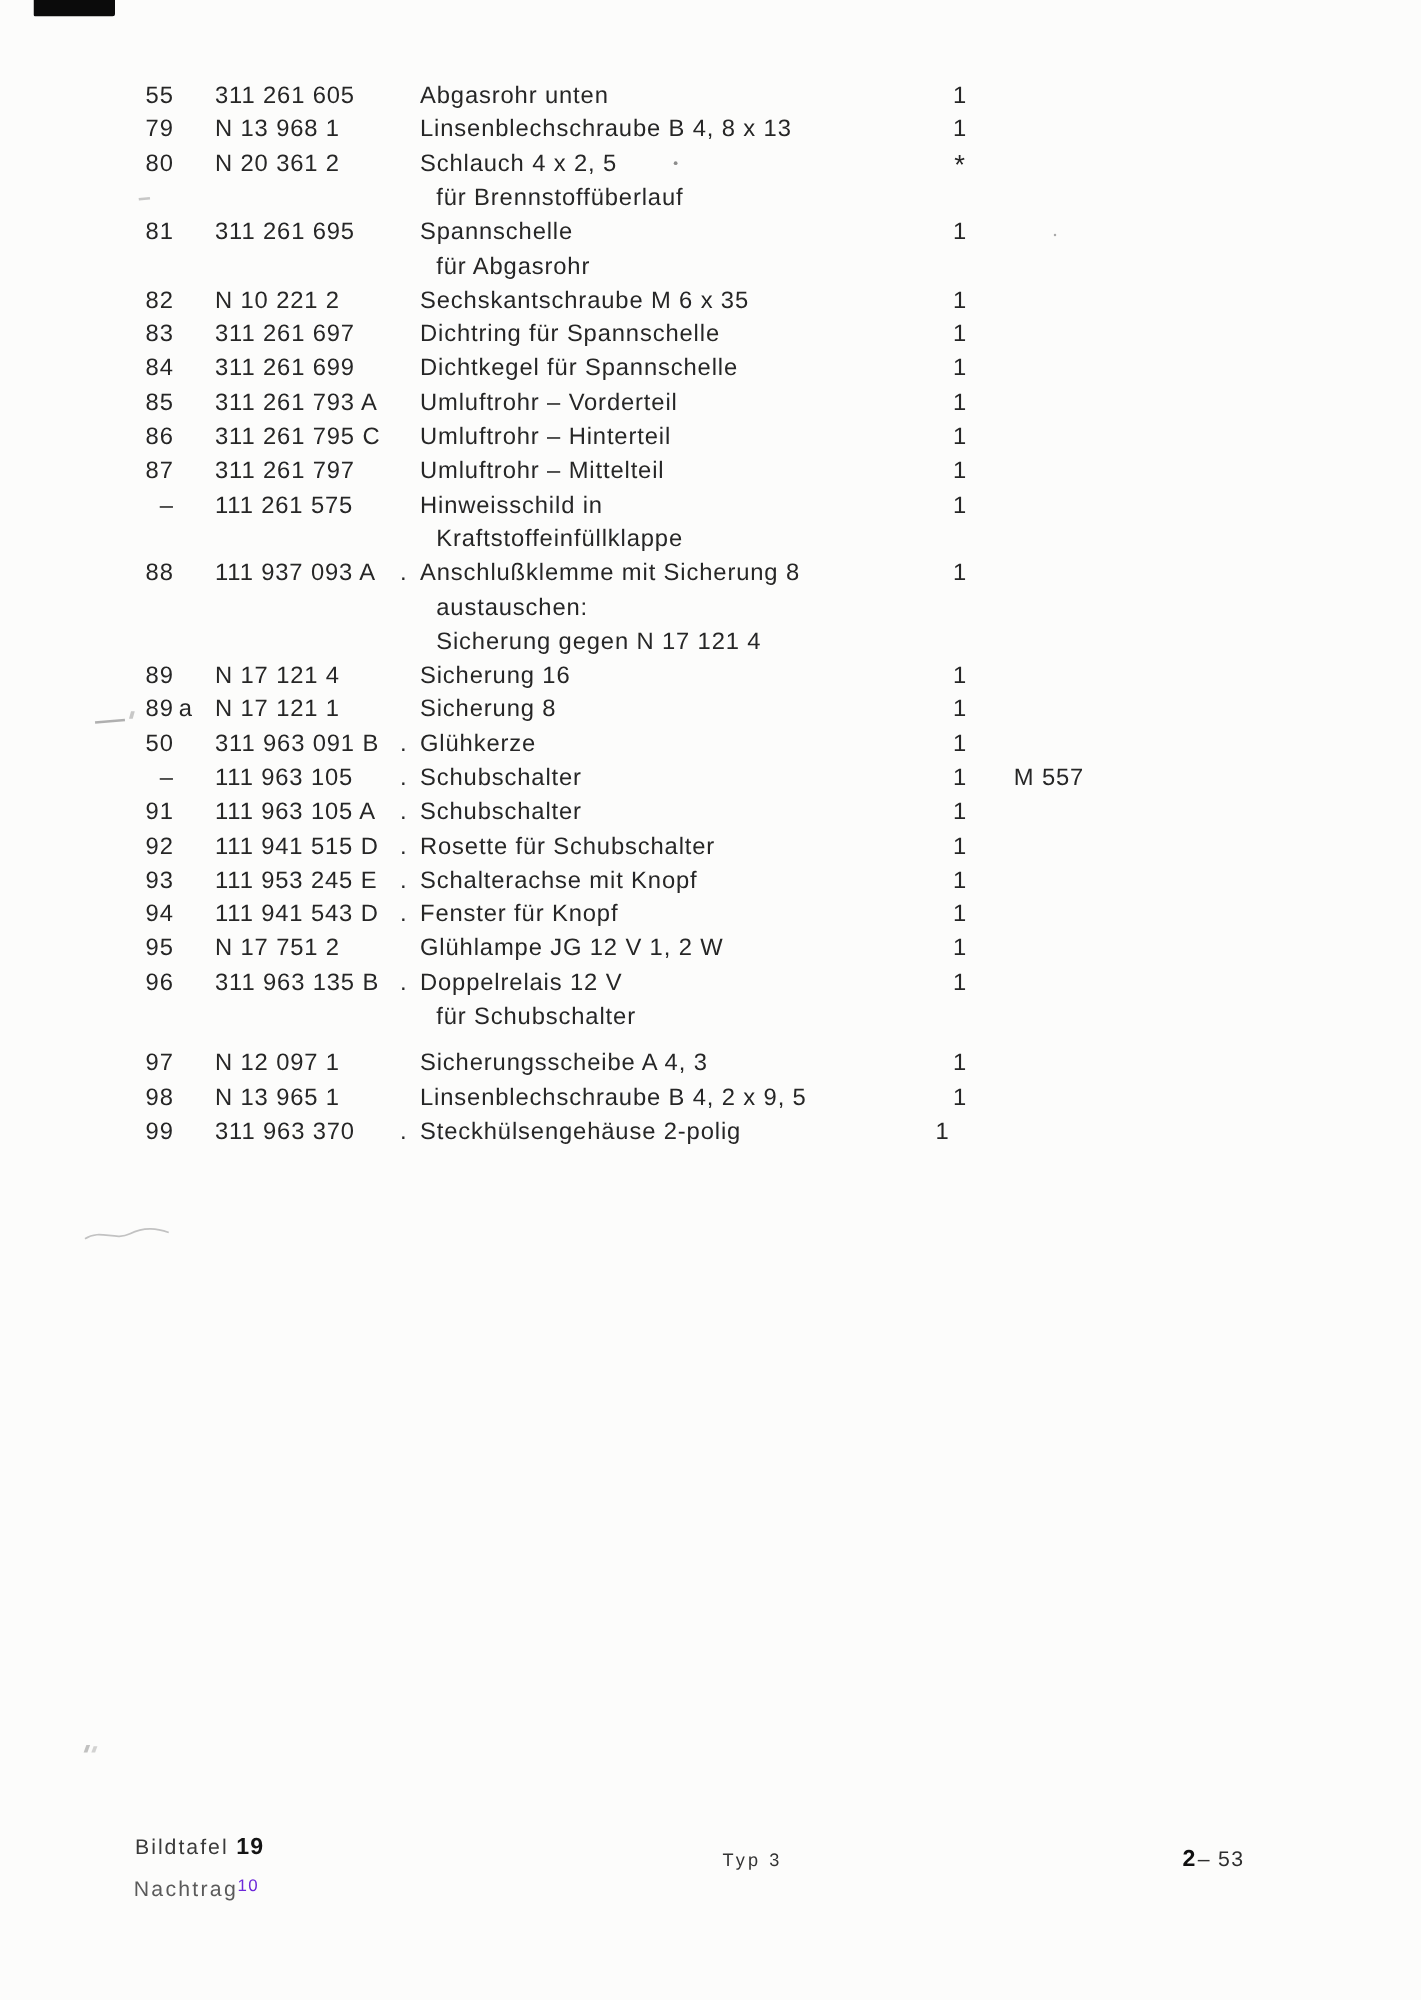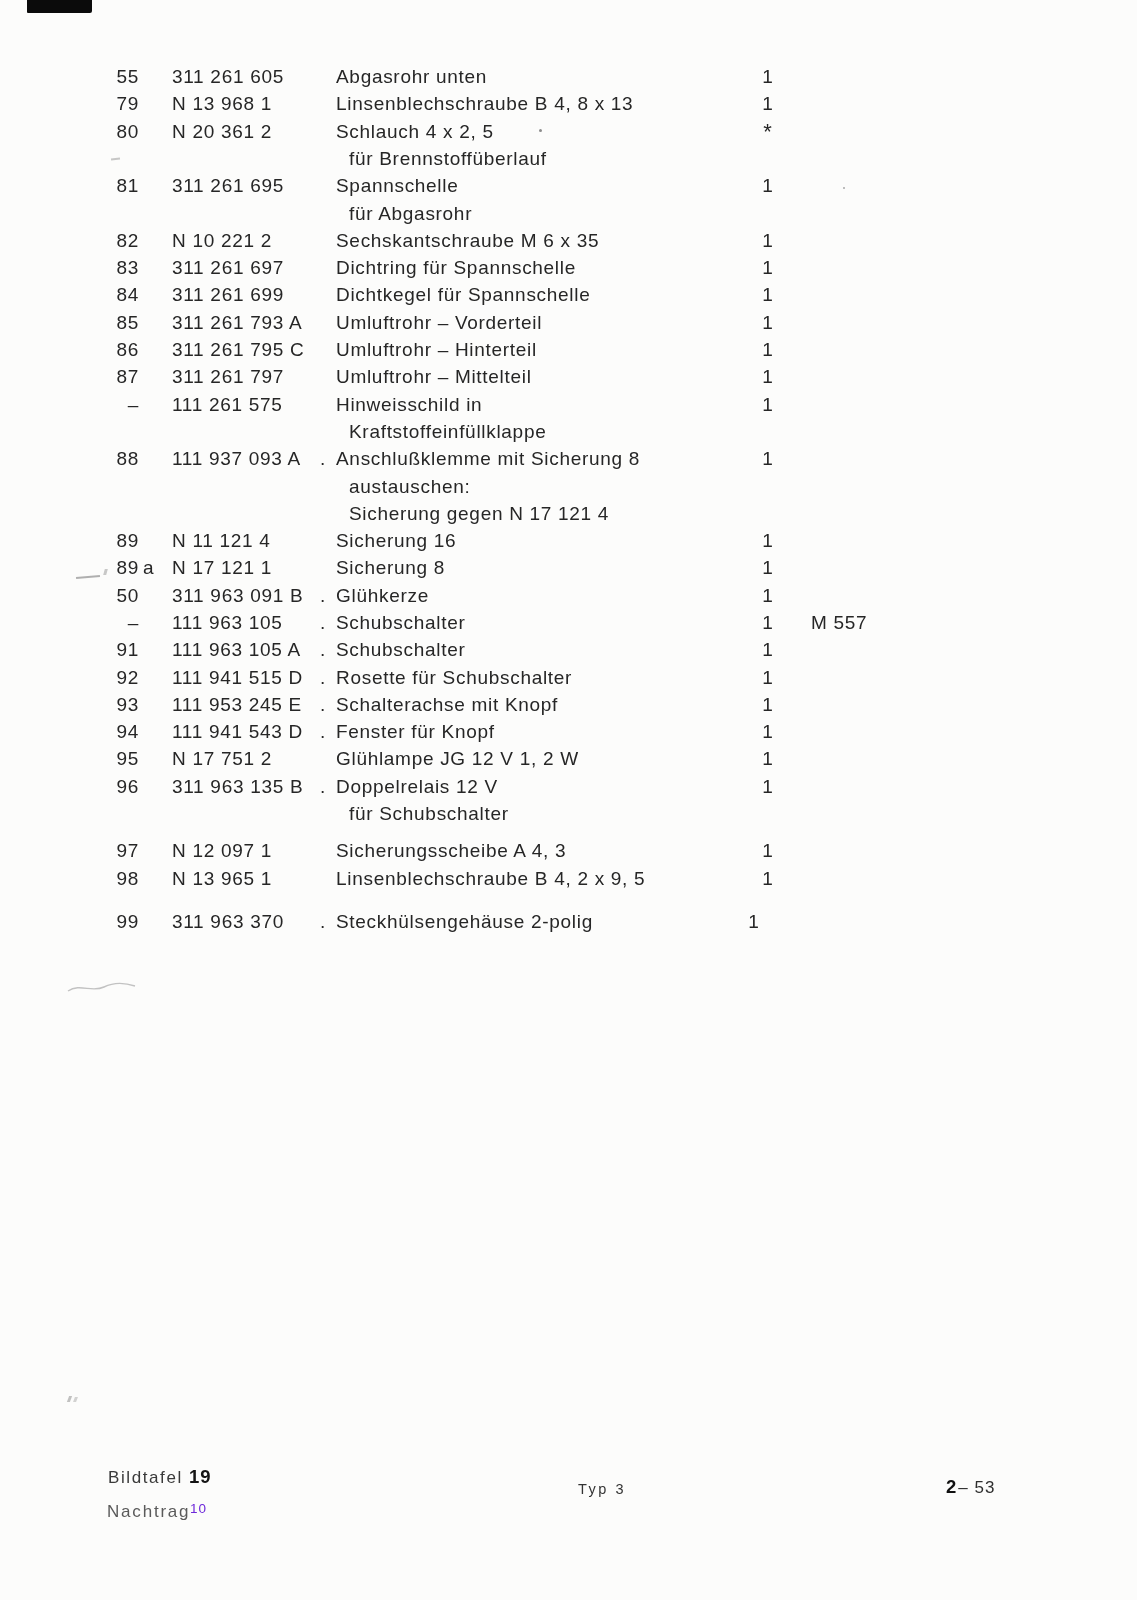--- a/index.html
+++ b/index.html
@@ -147,21 +147,21 @@
         <span class="qty">1</span>
       </div>
       <div class="line" style="top: 473px;">
         <span class="cont">austauschen:</span>
       </div>
       <div class="line" style="top: 500px;">
         <span class="cont">Sicherung gegen N 17 121 4</span>
       </div>
       <div class="line" style="top: 527px;">
         <span class="pos">89</span>
-        <span class="part">N 11 121 4</span>
+        <span class="part">N 17 121 4</span>
         <span class="desc">Sicherung 16</span>
         <span class="qty">1</span>
       </div>
       <div class="line" style="top: 554px;">
         <span class="pos">89</span>
         <span class="pos-suffix">a</span>
         <span class="part">N 17 121 1</span>
         <span class="desc">Sicherung 8</span>
         <span class="qty">1</span>
       </div>
@@ -229,21 +229,21 @@
         <span class="part">N 12 097 1</span>
         <span class="desc">Sicherungsscheibe A 4, 3</span>
         <span class="qty">1</span>
       </div>
       <div class="line" style="top: 865px;">
         <span class="pos">98</span>
         <span class="part">N 13 965 1</span>
         <span class="desc">Linsenblechschraube B 4, 2 x 9, 5</span>
         <span class="qty">1</span>
       </div>
-      <div class="line" style="top: 892px; margin-top: 16px;">
+      <div class="line" style="top: 892px;">
         <span class="pos">99</span>
         <span class="part">311 963 370</span>
         <span class="dot">.</span>
         <span class="desc">Steckhülsengehäuse 2-polig</span>
         <span class="qty" style="left: 735px;">1</span>
       </div>
     </div>
 
   <span class="ft" id="ft-bildtafel">Bildtafel</span>
   <span class="ft" id="ft-bildtafel-num">19</span>

